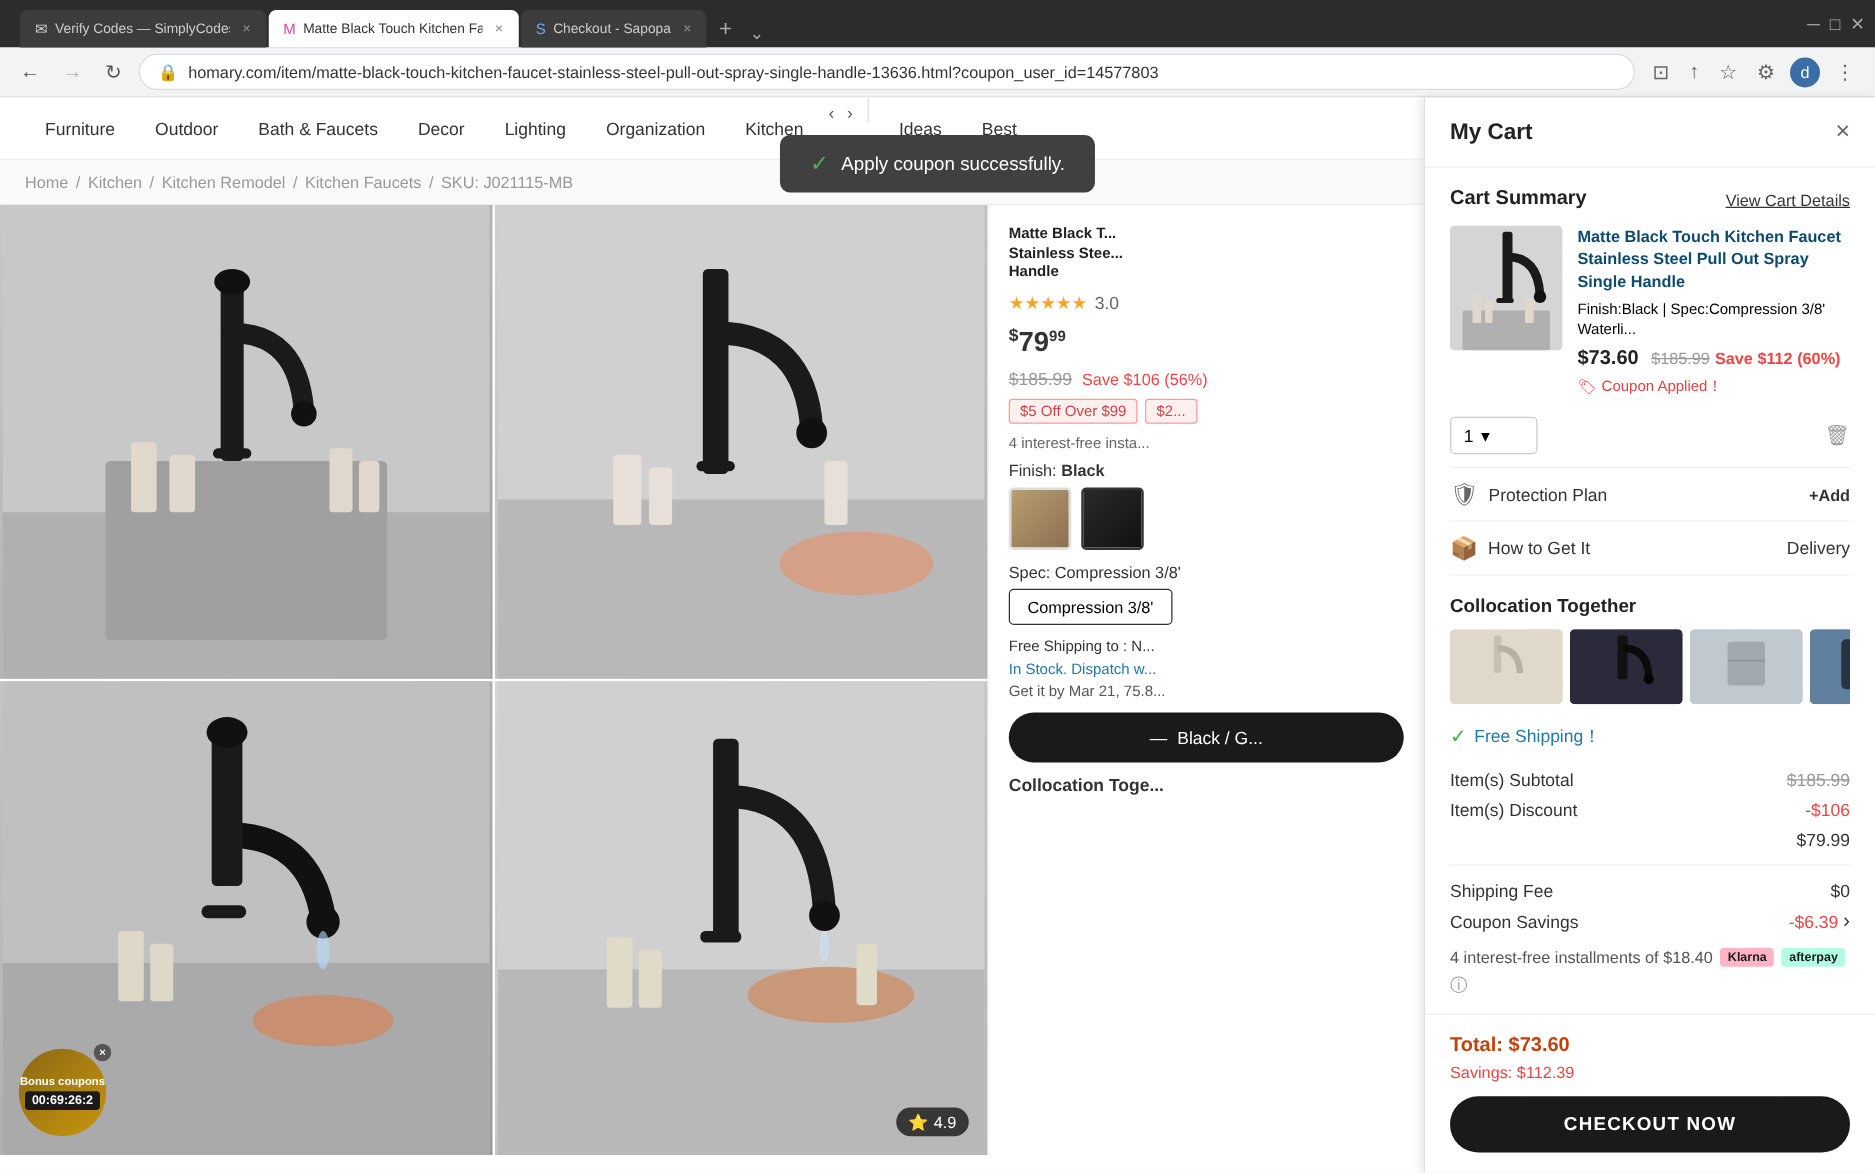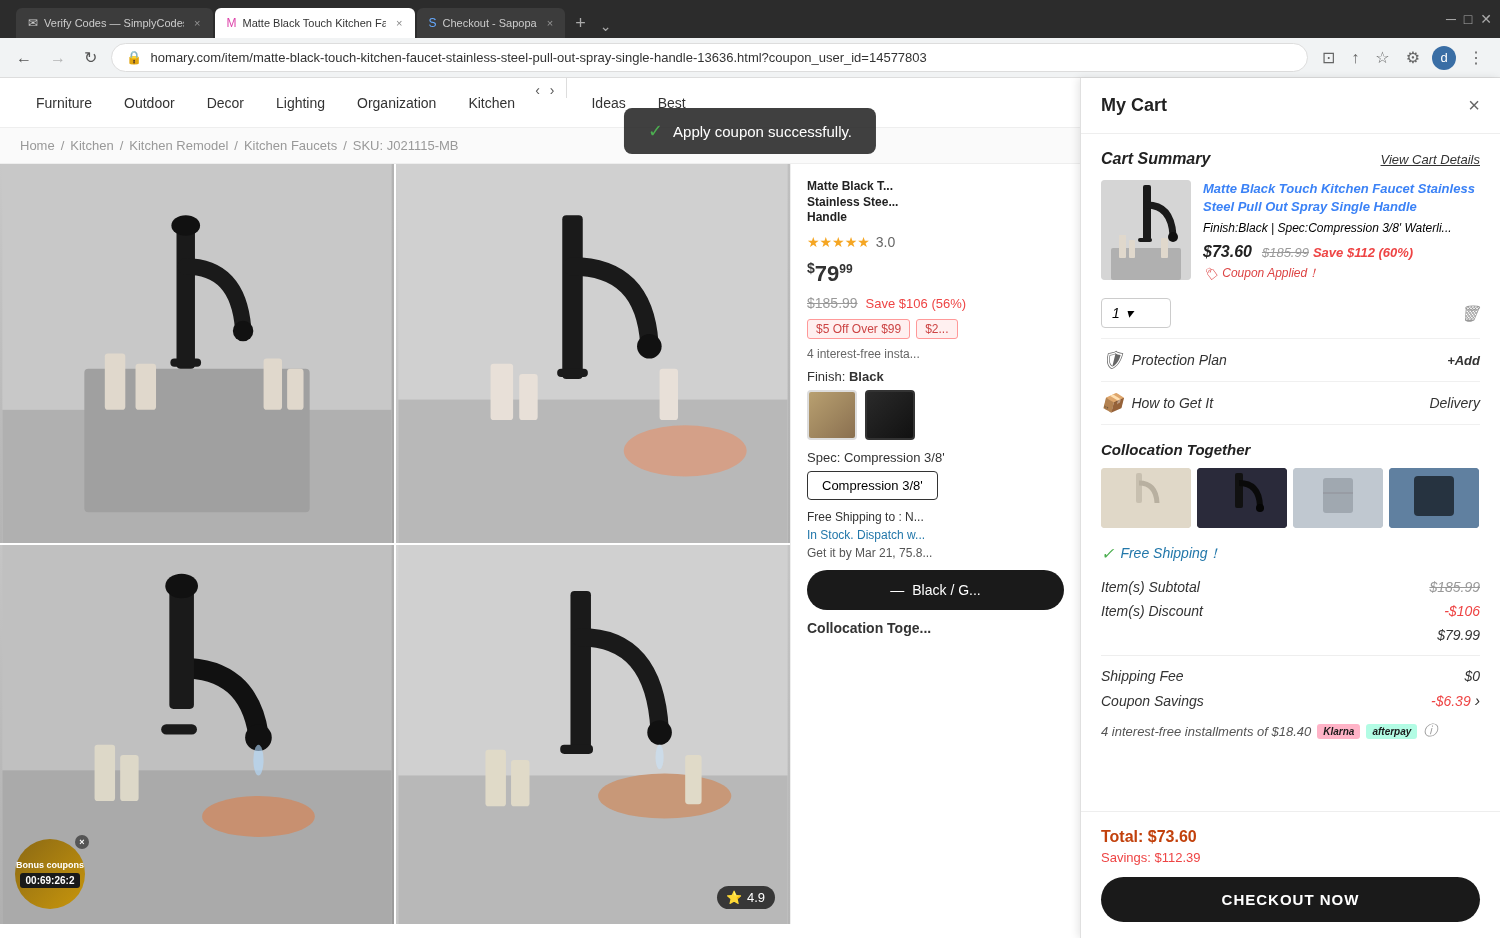--- a/index.html
+++ b/index.html
@@ -80,34 +80,34 @@
     .close-bonus { position: absolute; top: -4px; right: -4px; background: #555; color: #fff; border-radius: 50%; width: 14px; height: 14px; font-size: 9px; display: flex; align-items: center; justify-content: center; cursor: pointer; }
 
     
     .rating-badge { position: absolute; bottom: 20px; right: 20px; background: rgba(0,0,0,0.7); color: #fff; border-radius: 20px; padding: 4px 10px; font-size: 13px; display: flex; align-items: center; gap: 4px; }
 
     
     .toast { position: absolute; top: 30px; left: 50%; transform: translateX(-50%); background: rgba(30,30,30,0.85); color: #fff; padding: 12px 24px; border-radius: 8px; display: flex; align-items: center; gap: 10px; font-size: 15px; z-index: 100; white-space: nowrap; }
     .toast-check { color: #4caf50; font-size: 18px; }
 
     
-    .cart-panel { width: 420px; background: #fff; border-left: 1px solid #e0e0e0; display: flex; flex-direction: column; height: 100%; overflow: hidden; box-shadow: -2px 0 8px rgba(0,0,0,0.1); }
+    .cart-panel { width: 361px; background: #fff; border-left: 1px solid #e0e0e0; display: flex; flex-direction: column; height: 100%; overflow: hidden; box-shadow: -2px 0 8px rgba(0,0,0,0.1); }
     .cart-header { padding: 16px 20px; border-bottom: 1px solid #eee; display: flex; align-items: center; justify-content: space-between; }
     .cart-title { font-size: 18px; font-weight: bold; color: #222; }
     .cart-close { font-size: 20px; color: #666; cursor: pointer; }
-    .cart-body { flex: 1; overflow-y: auto; padding: 16px 20px; font-style: italic; }
+    .cart-body { flex: 1; overflow-y: auto; padding: 16px 20px; }
     .cart-summary-header { display: flex; align-items: center; justify-content: space-between; margin-bottom: 12px; }
     .cart-summary-title { font-size: 16px; font-weight: bold; color: #222; }
     .view-cart-link { font-size: 13px; color: #333; text-decoration: underline; cursor: pointer; }
 
     
     .cart-item { display: flex; gap: 12px; margin-bottom: 16px; }
     .cart-item-img { width: 90px; height: 100px; background: #eee; border-radius: 4px; overflow: hidden; flex-shrink: 0; }
     .cart-item-details { flex: 1; }
-    .cart-item-name { font-size: 13px; color: #3b82f6; font-weight: bold; margin-bottom: 4px; line-height: 1.4; }
+    .cart-item-name { font-size: 13px; color: #0c4a6e; font-weight: bold; margin-bottom: 4px; line-height: 1.4; }
     .cart-item-spec { font-size: 12px; color: #000000; margin-bottom: 6px; line-height: 1.4; }
     .cart-item-price { font-size: 16px; font-weight: bold; color: #222; }
     .cart-item-orig { font-size: 13px; color: #999; text-decoration: line-through; margin-left: 6px; }
     .cart-item-save { font-size: 13px; color: #e44; font-weight: bold; }
     .coupon-applied { display: flex; align-items: center; gap: 4px; font-size: 12px; color: #d44; margin-top: 4px; }
 
     
     .qty-row { display: flex; align-items: center; justify-content: space-between; margin-bottom: 10px; }
     .qty-select { border: 1px solid #ccc; border-radius: 4px; padding: 6px 10px; font-size: 14px; cursor: pointer; display: flex; align-items: center; gap: 6px; min-width: 70px; }
     .delete-icon { color: #999; font-size: 16px; cursor: pointer; }
@@ -210,20 +210,21 @@
   </div>
 </div>
 
 <div class="main-wrapper">
 
   <div class="product-page">
 
     <nav class="nav">
       <span class="nav-item">Furniture</span>
       <span class="nav-item">Outdoor</span>
+      <span class="nav-item">Bath &amp; Faucets</span>
       <span class="nav-item">Decor</span>
       <span class="nav-item">Lighting</span>
       <span class="nav-item">Organization</span>
       <span class="nav-item">Kitchen</span>
       <div class="nav-arrows">
         <span class="nav-arrow">‹</span>
         <span class="nav-arrow">›</span>
       </div>
       <div class="nav-divider"></div>
       <span class="nav-item">Ideas</span>

